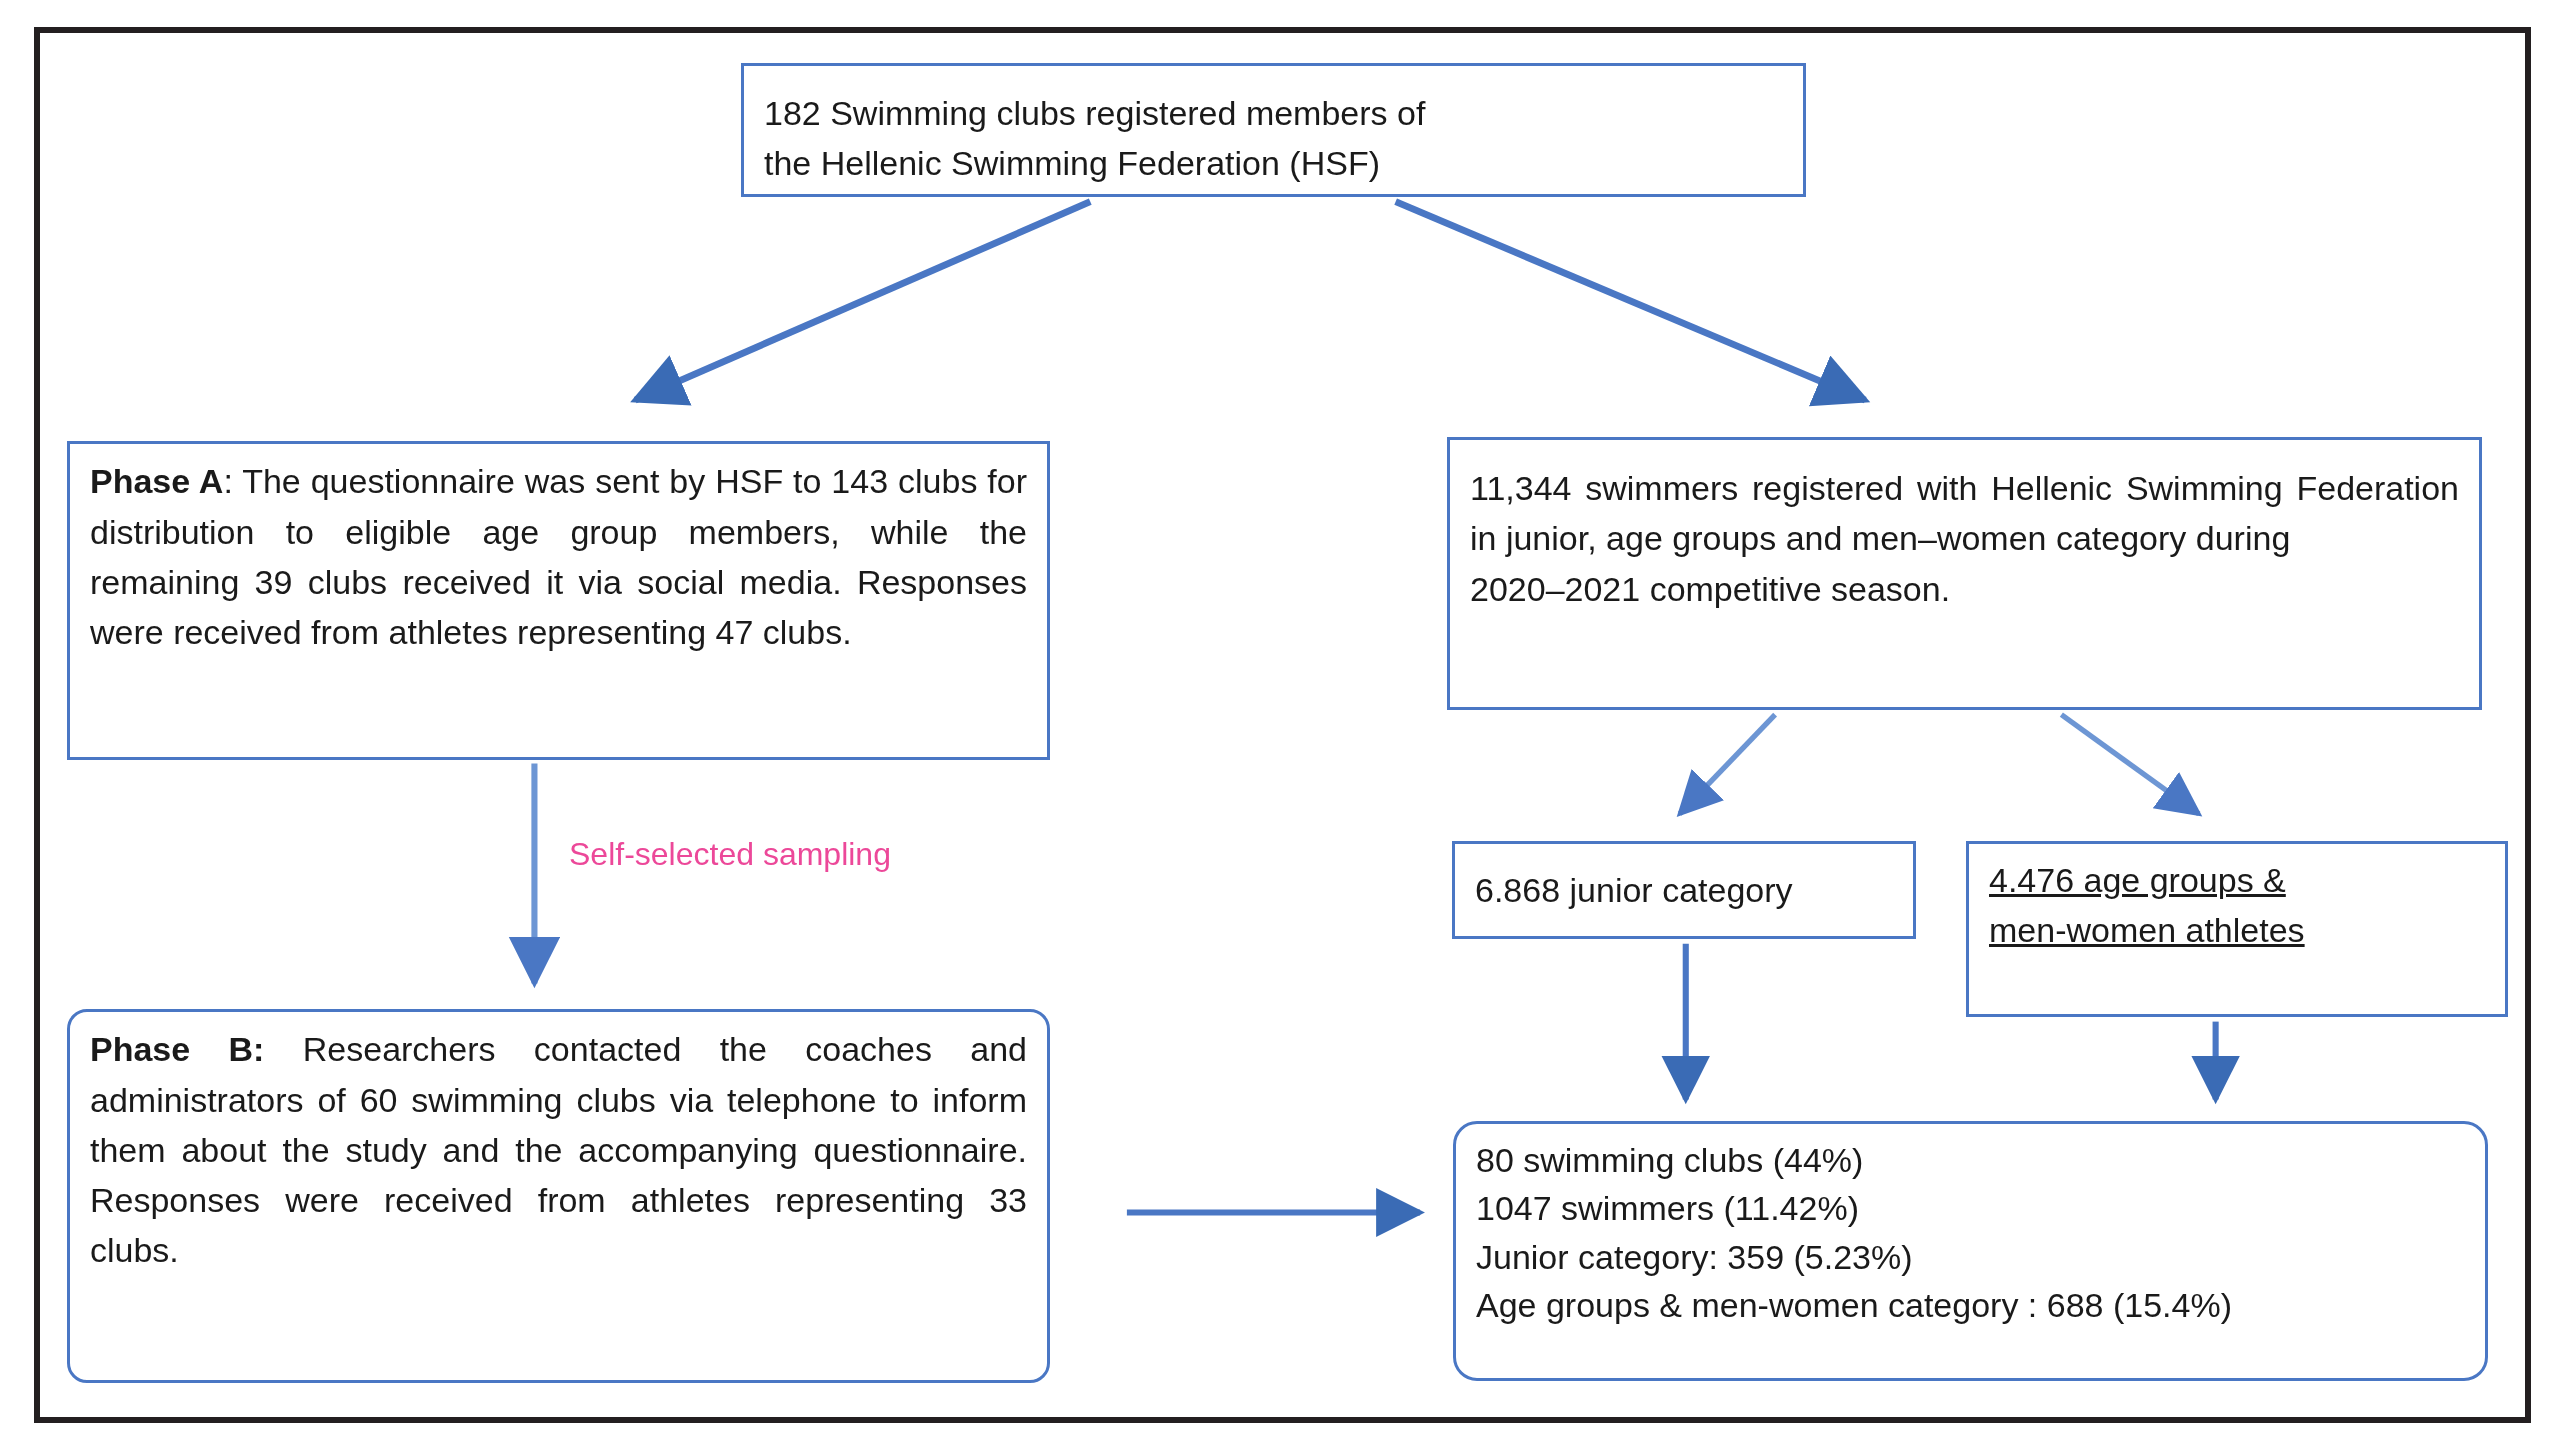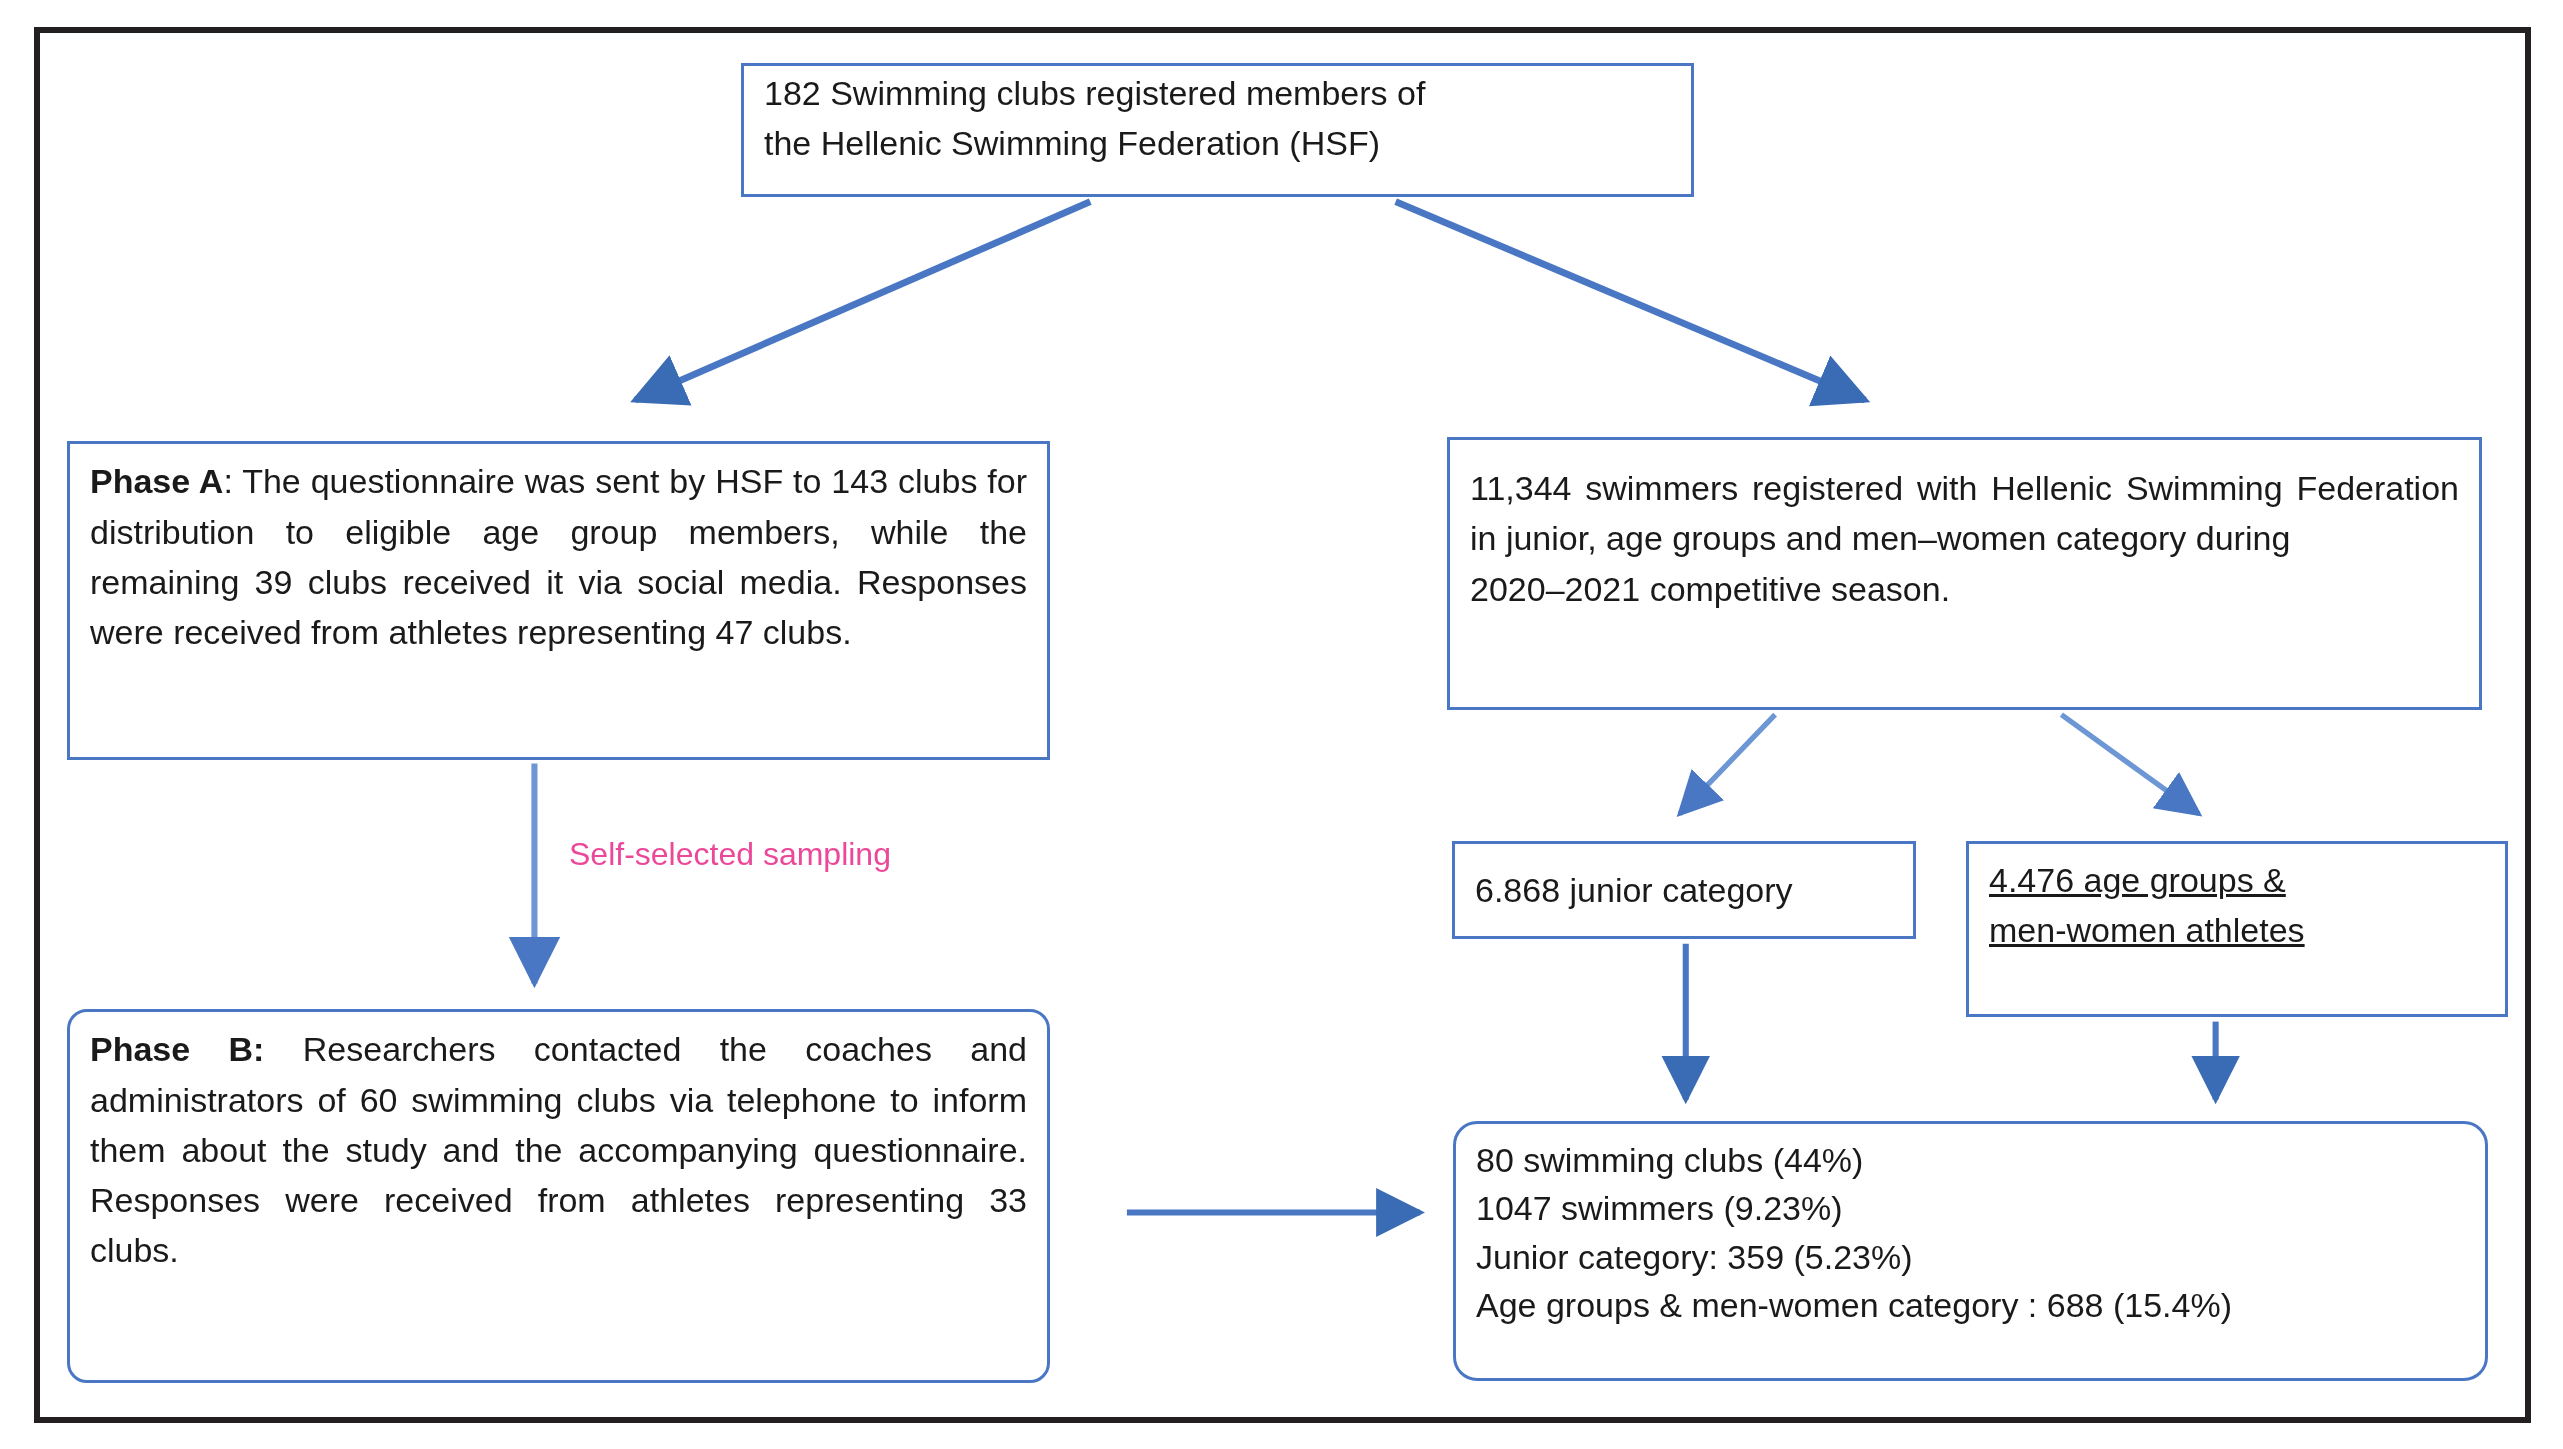--- a/index.html
+++ b/index.html
@@ -46,22 +46,22 @@
     padding: 13.7px 20px 13.7px 20px;
   }
   .node .txt {
     display: block;
   }
   .just { text-align: justify; text-align-last: left; }
   .bold { font-weight: bold; }
 
   
   #node-top {
-    left: 741px; top: 63px; width: 953px; height: 134px;
-    padding-top: 2px;
+    left: 741px; top: 63px; width: 1065px; height: 134px;
+    padding-top: 22px;
   }
   #node-phase-a {
     left: 67px; top: 441px; width: 983px; height: 319px;
     padding-top: 12.2px;
   }
   #node-swimmers {
     left: 1447px; top: 437px; width: 1035px; height: 273px;
     padding-top: 23px;
   }
   #node-junior {
@@ -166,21 +166,21 @@
     <span class="txt">4.476 age groups &amp;</span>
     <span class="txt">men-women athletes</span>
   </div>
 
   <div class="node just" id="node-phase-b">
     <span class="bold">Phase B:</span><span> Researchers contacted the coaches and administrators of 60 swimming clubs via telephone to inform them about the study and the accompanying questionnaire. Responses were received from athletes representing 33 clubs.</span>
   </div>
 
   <div class="node" id="node-results">
     <span class="txt">80 swimming clubs (44%)</span>
-    <span class="txt">1047 swimmers (9.23%)</span>
+    <span class="txt">1047 swimmers (11.42%)</span>
     <span class="txt">Junior category: 359 (5.23%)</span>
     <span class="txt">Age groups &amp; men-women category : 688 (15.4%)</span>
   </div>
 
   <div class="edge-label" id="label-self-selected">Self-selected sampling</div>
 
 </div>
 
 
 </body></html>

